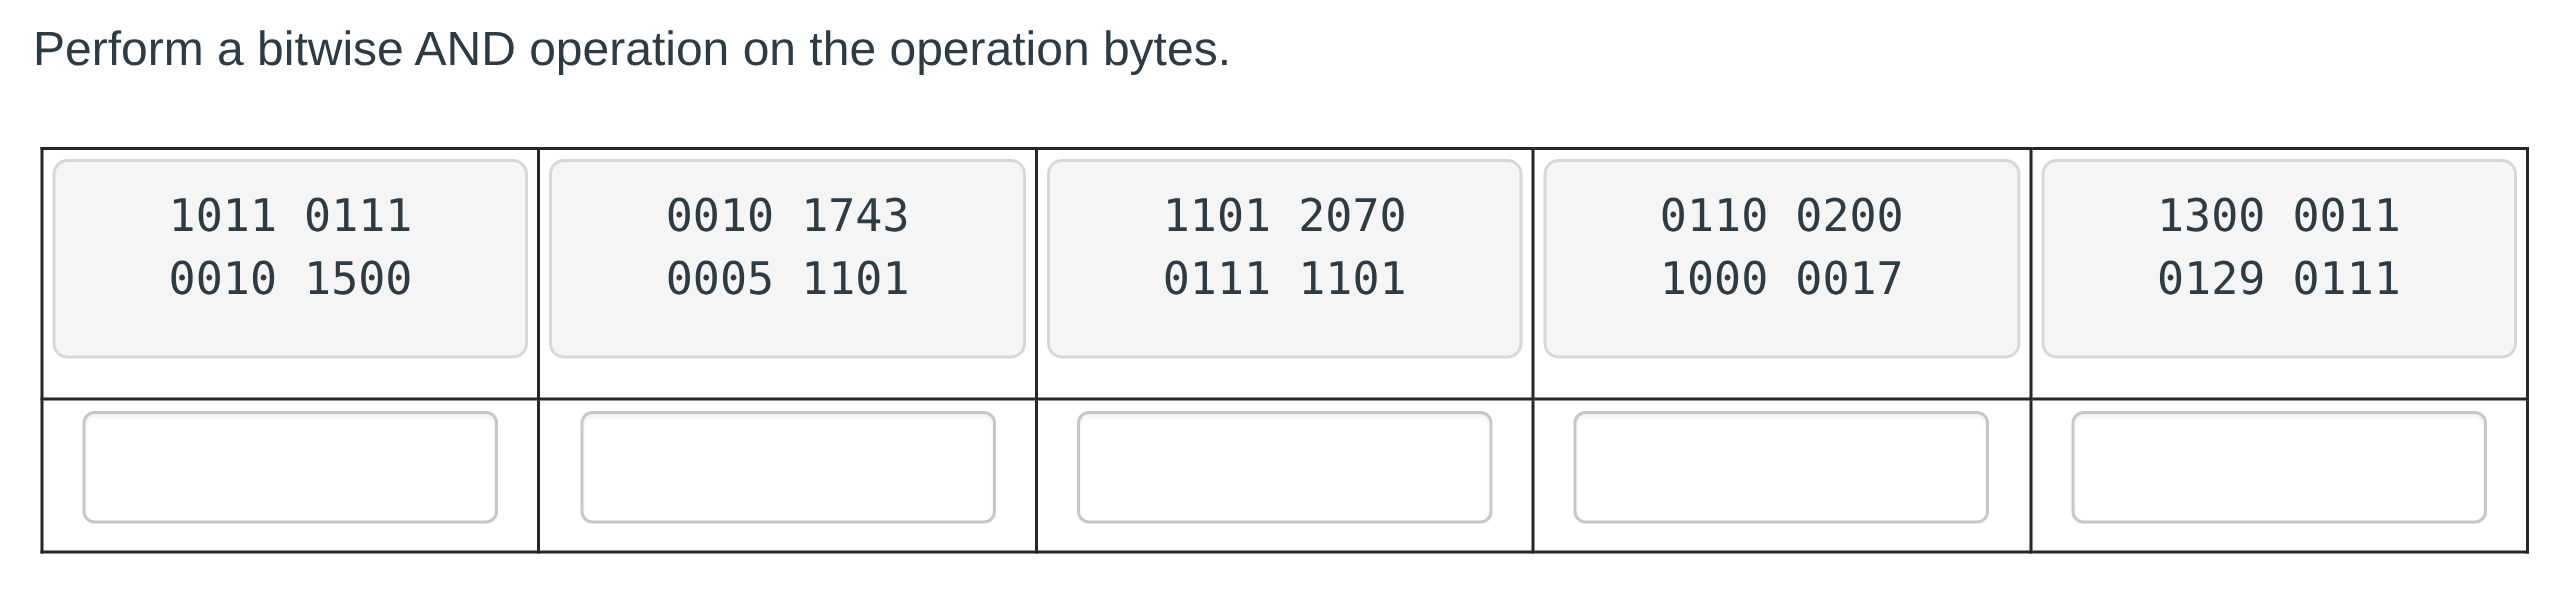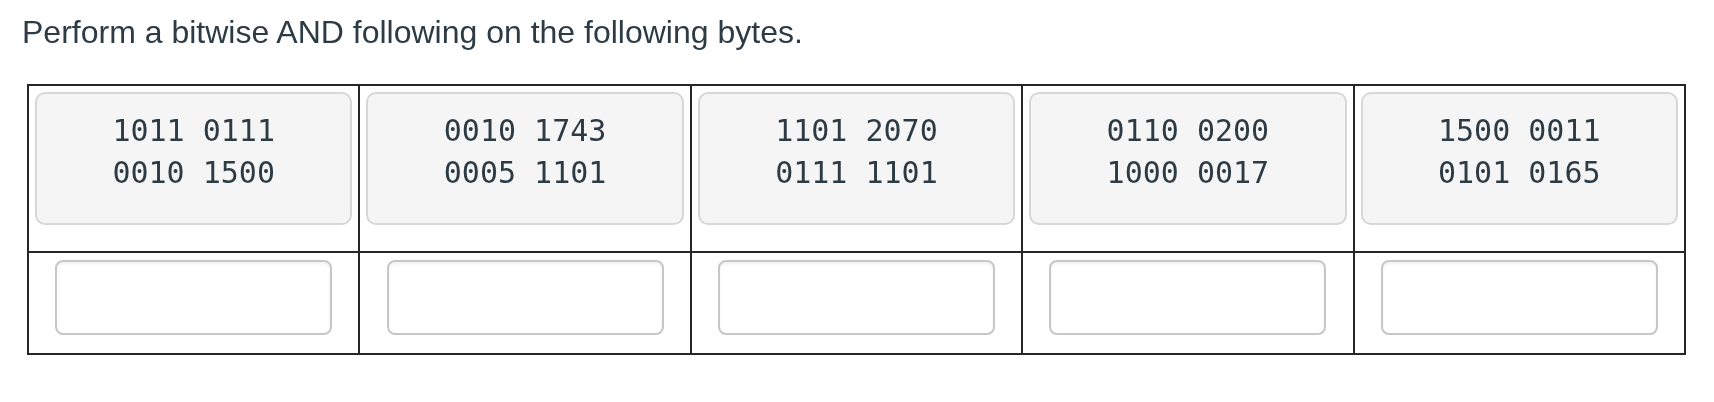--- a/index.html
+++ b/index.html
@@ -17,21 +17,21 @@
   .prompt {
     margin: 11px 0 0 22px;
     font-size: 32px;
     line-height: 42px;
     font-weight: 400;
     color: #2d3b45;
   }
   table.bytes-table {
     border-collapse: collapse;
     table-layout: fixed;
-    margin: 31px 0 0 27px;
+    margin: 45px 0 0 27px;
     width: 1659px;
   }
   table.bytes-table td {
     border: 2px solid #262626;
     padding: 0;
     vertical-align: top;
   }
   tr.operands-row td { height: 165px; }
   tr.answers-row td { height: 100px; }
   .byte-card {
@@ -60,39 +60,39 @@
     font-family: "DejaVu Sans Mono", "Liberation Mono", monospace;
     font-size: 28px;
     color: #2d3b45;
     padding: 0 14px;
     outline: none;
   }
 </style>
 </head>
 <body>
 
-<div class="prompt">Perform a bitwise AND following on the following bytes.</div>
+<div class="prompt">Perform a bitwise AND operation on the operation bytes.</div>
 
 <table class="bytes-table">
   <tbody>
     <tr class="operands-row">
       <td>
         <div class="byte-card"><div>1011 0111</div><div>0010 1500</div></div>
       </td>
       <td>
         <div class="byte-card"><div>0010 1743</div><div>0005 1101</div></div>
       </td>
       <td>
         <div class="byte-card"><div>1101 2070</div><div>0111 1101</div></div>
       </td>
       <td>
         <div class="byte-card"><div>0110 0200</div><div>1000 0017</div></div>
       </td>
       <td>
-        <div class="byte-card"><div>1500 0011</div><div>0101 0165</div></div>
+        <div class="byte-card"><div>1300 0011</div><div>0129 0111</div></div>
       </td>
     </tr>
     <tr class="answers-row">
       <td>
         <input type="text" class="answer-input" value="" style="">
       </td>
       <td>
         <input type="text" class="answer-input" value="" style="">
       </td>
       <td>

